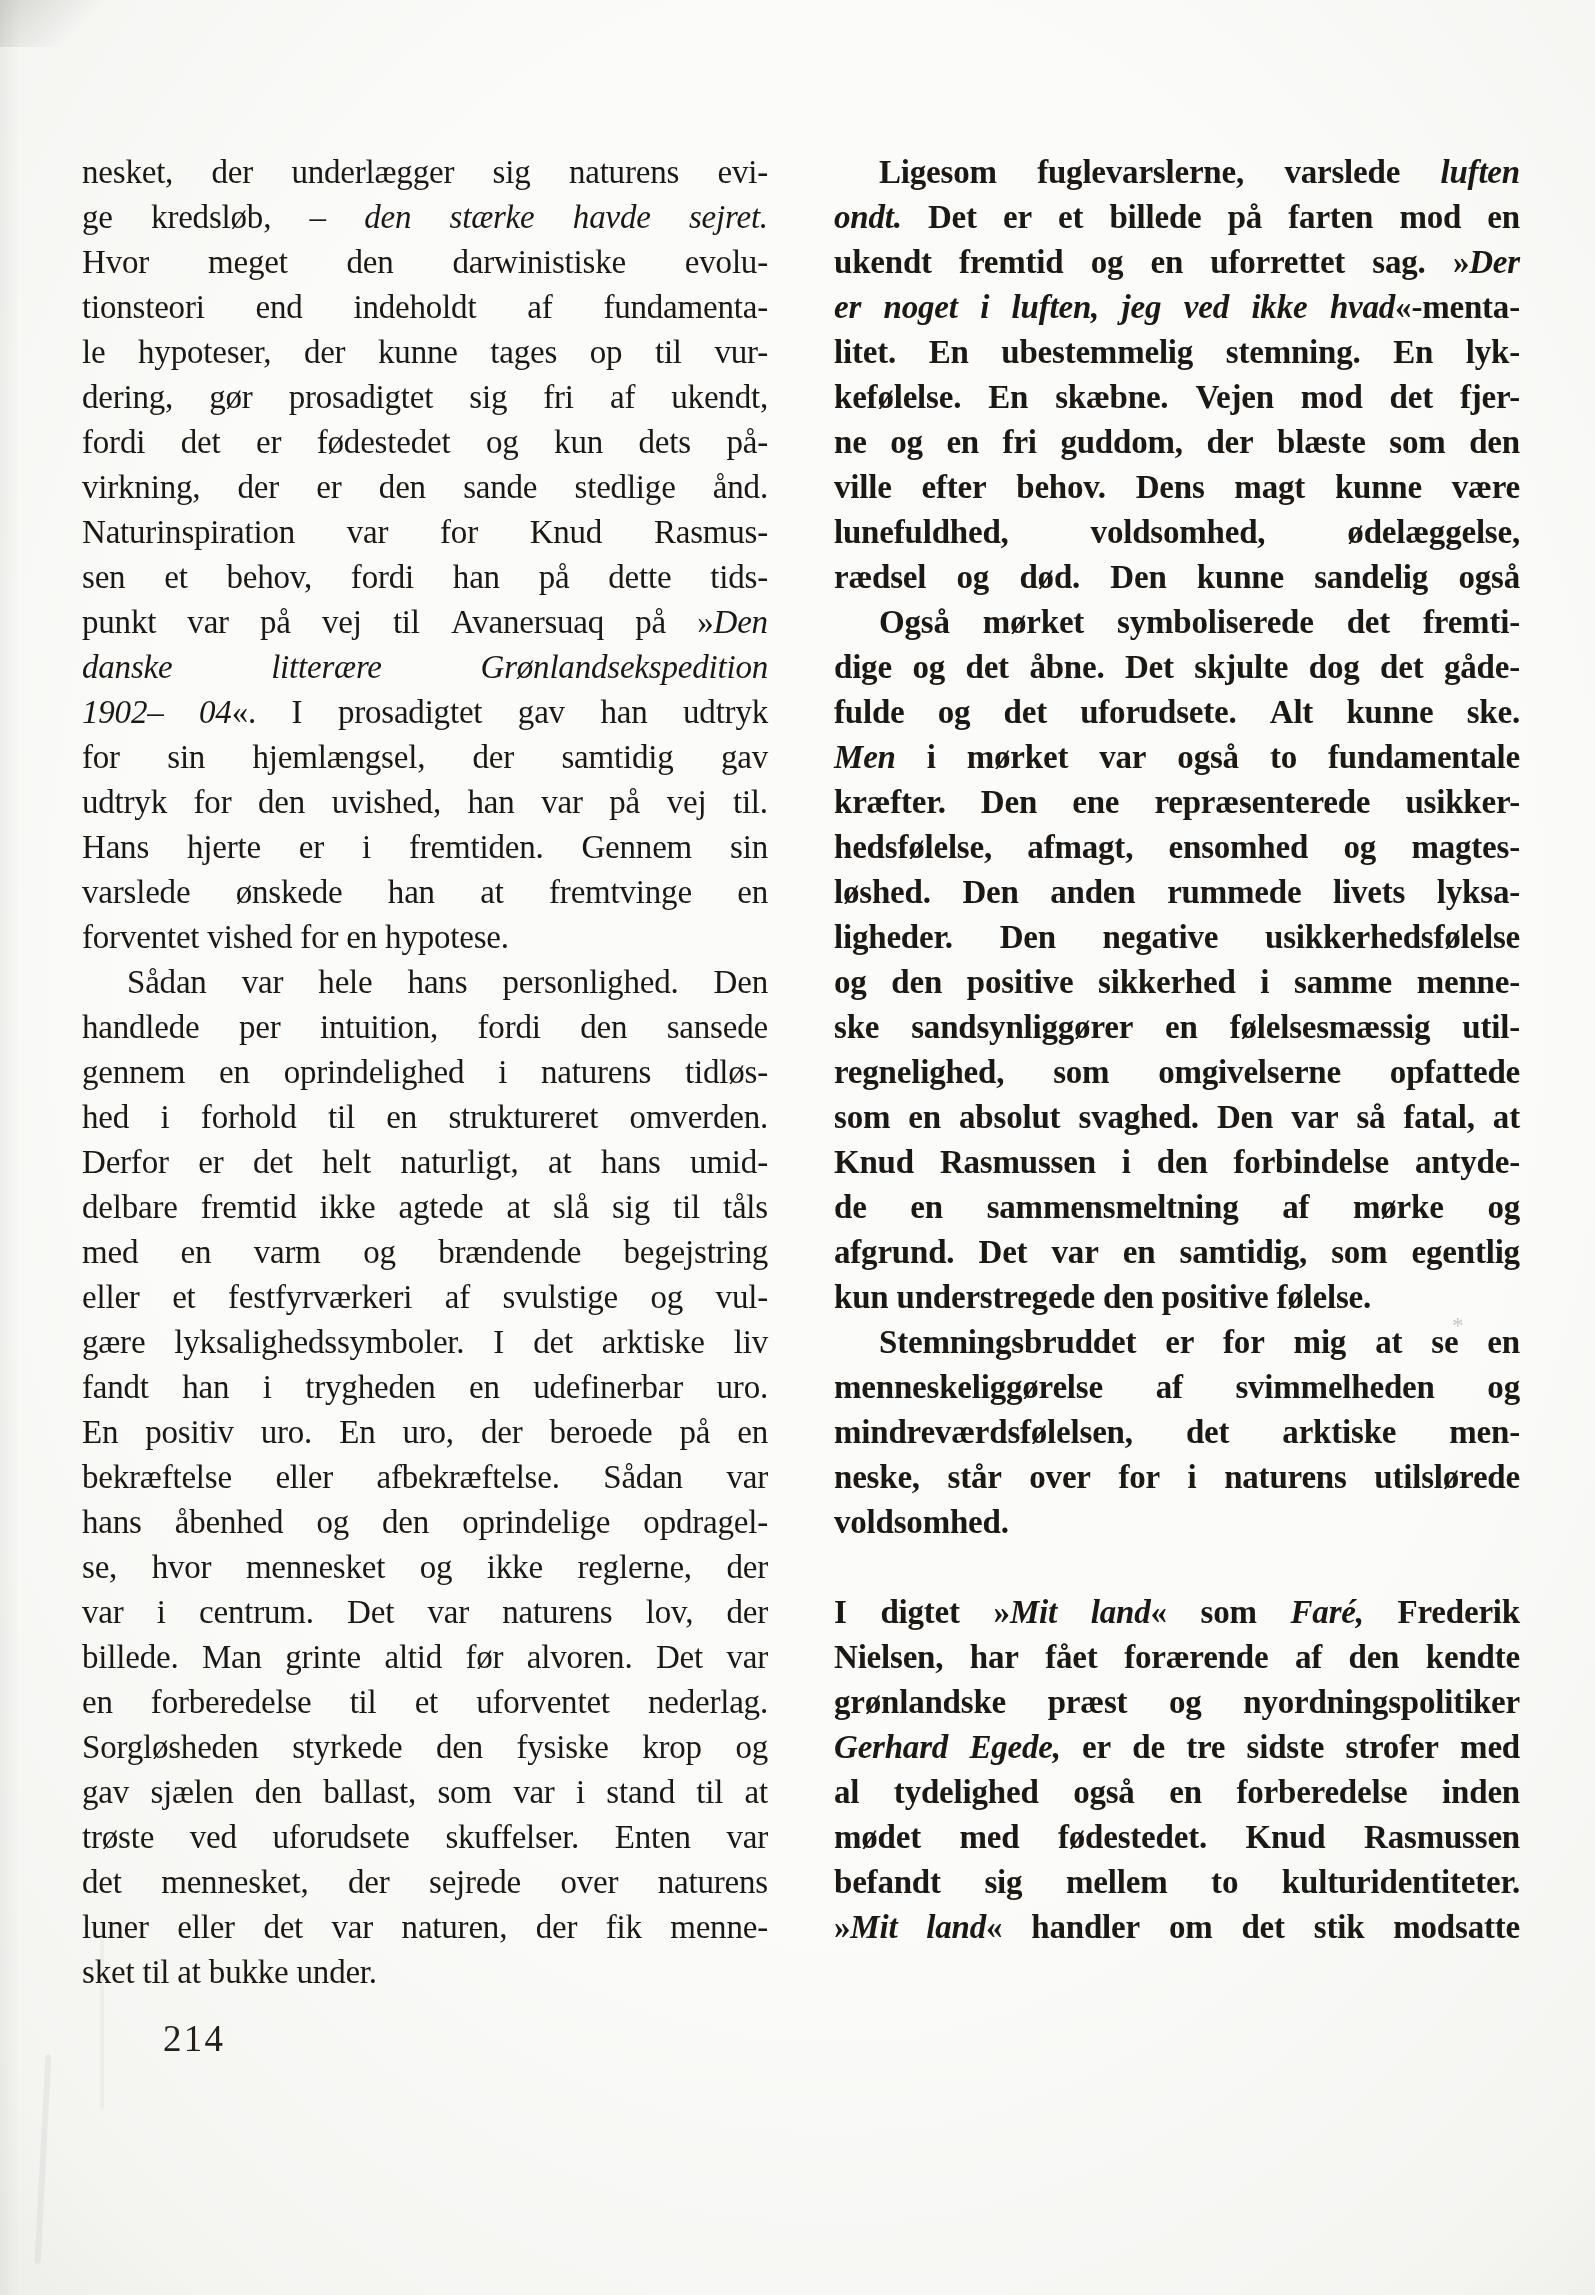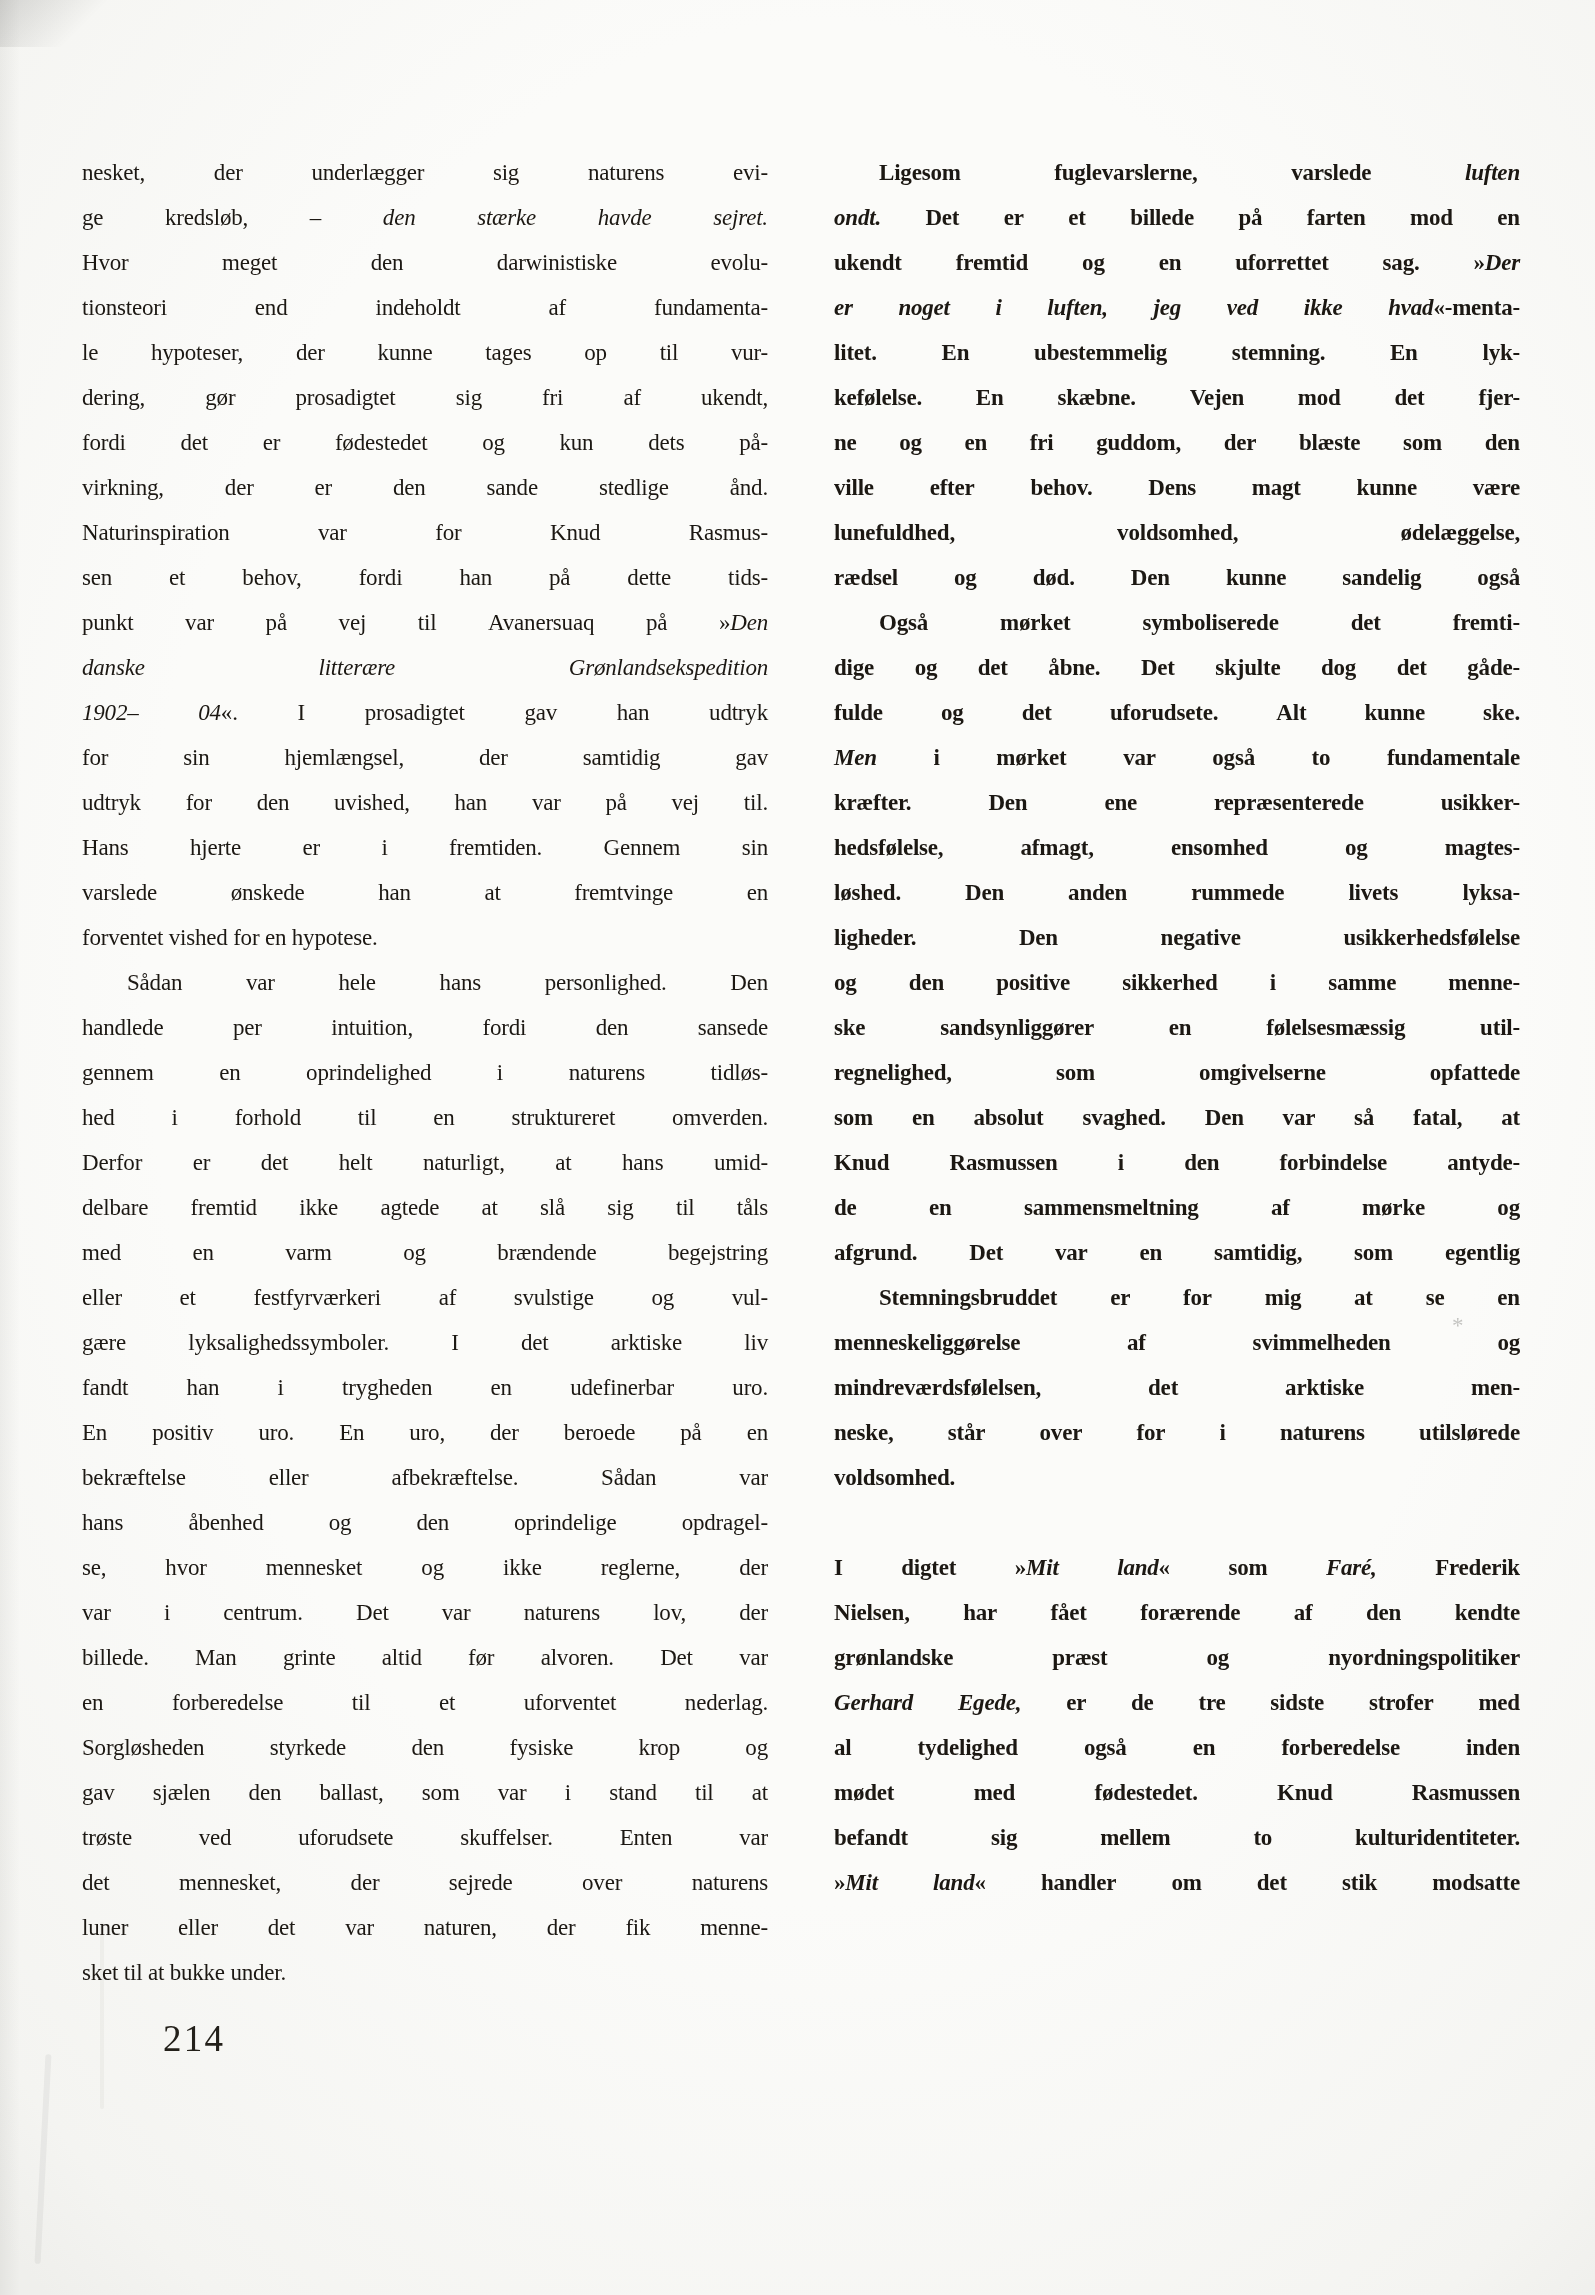--- a/index.html
+++ b/index.html
@@ -34,21 +34,21 @@
     left: 100px; top: 1922px; width: 3.9px; height: 187px;
     background: rgba(90,90,85,0.05); border-radius: 2.3px;
   }
   .artifact {
     position: absolute; left: 1452px; top: 1313px;
     font-size: 23px; color: rgba(50,50,48,0.28);
   }
 
   .col {
     position: absolute; top: 150px; width: 686px;
-    font-size: 23px; line-height: 45px; letter-spacing: -0.2px;
+    font-size: 33px; line-height: 45px; letter-spacing: -0.2px;
   }
   .col.left  { left: 82px; }
   .col.right { left: 834px; font-weight: bold; }
 
   .line { height: 45px; white-space: nowrap; }
   .line.just { display: flex; justify-content: space-between; }
   .line.indent { padding-left: 45px; }
   .line.gap { }
   .line .w { white-space: pre; }
   i { font-style: italic; }
@@ -617,20 +617,21 @@
       </div>
       <div class="line just">
         <span class="w"><span>afgrund.</span></span>
         <span class="w"><span>Det</span></span>
         <span class="w"><span>var</span></span>
         <span class="w"><span>en</span></span>
         <span class="w"><span>samtidig,</span></span>
         <span class="w"><span>som</span></span>
         <span class="w"><span>egentlig</span></span>
       </div>
+      <div class="line end"><span>kun understregede den positive følelse.</span></div>
       <div class="line indent just">
         <span class="w"><span>Stemningsbruddet</span></span>
         <span class="w"><span>er</span></span>
         <span class="w"><span>for</span></span>
         <span class="w"><span>mig</span></span>
         <span class="w"><span>at</span></span>
         <span class="w"><span>se</span></span>
         <span class="w"><span>en</span></span>
       </div>
       <div class="line just">

